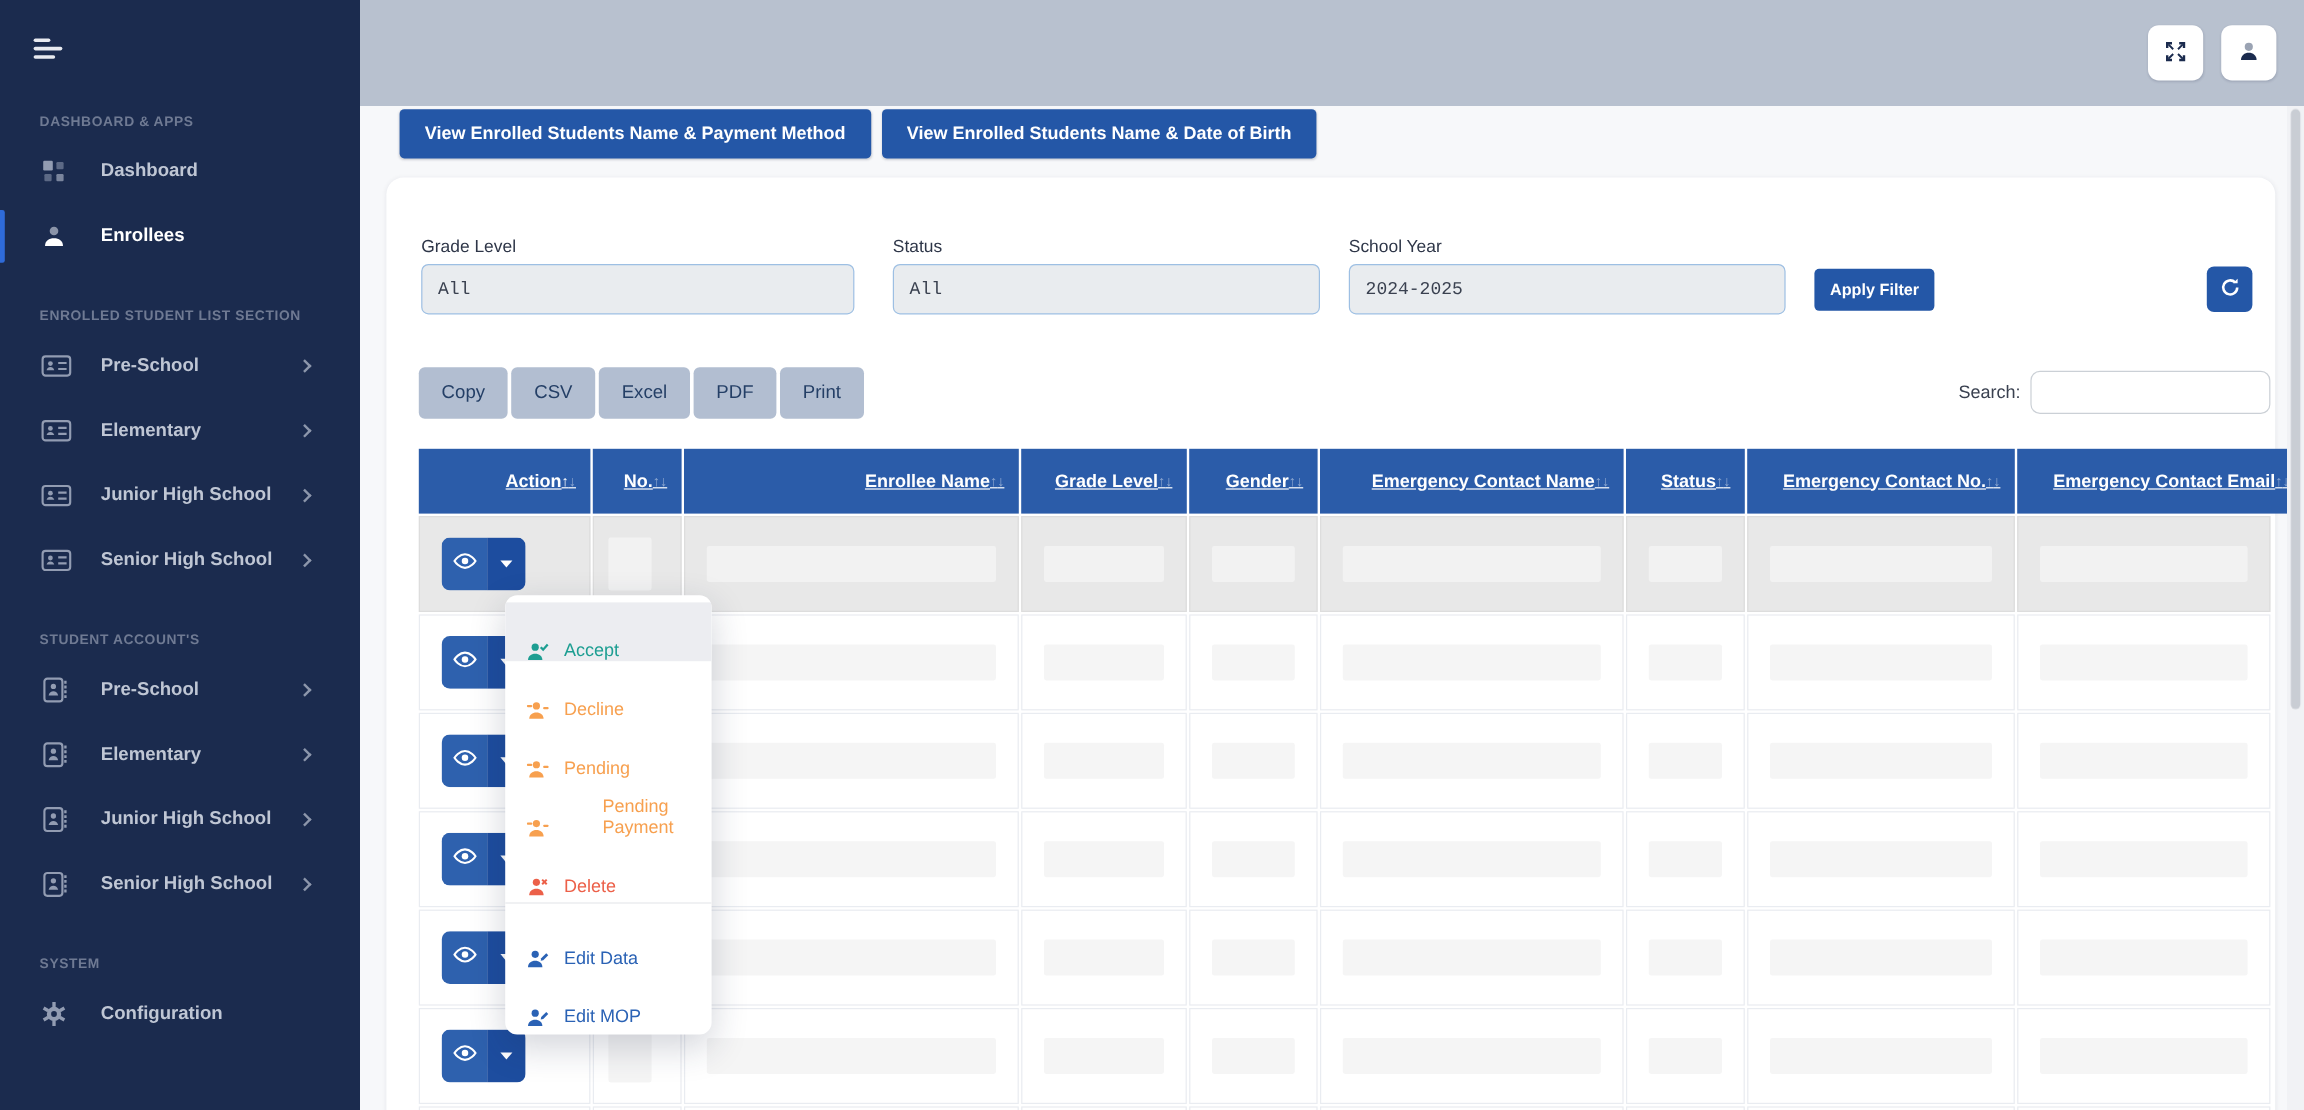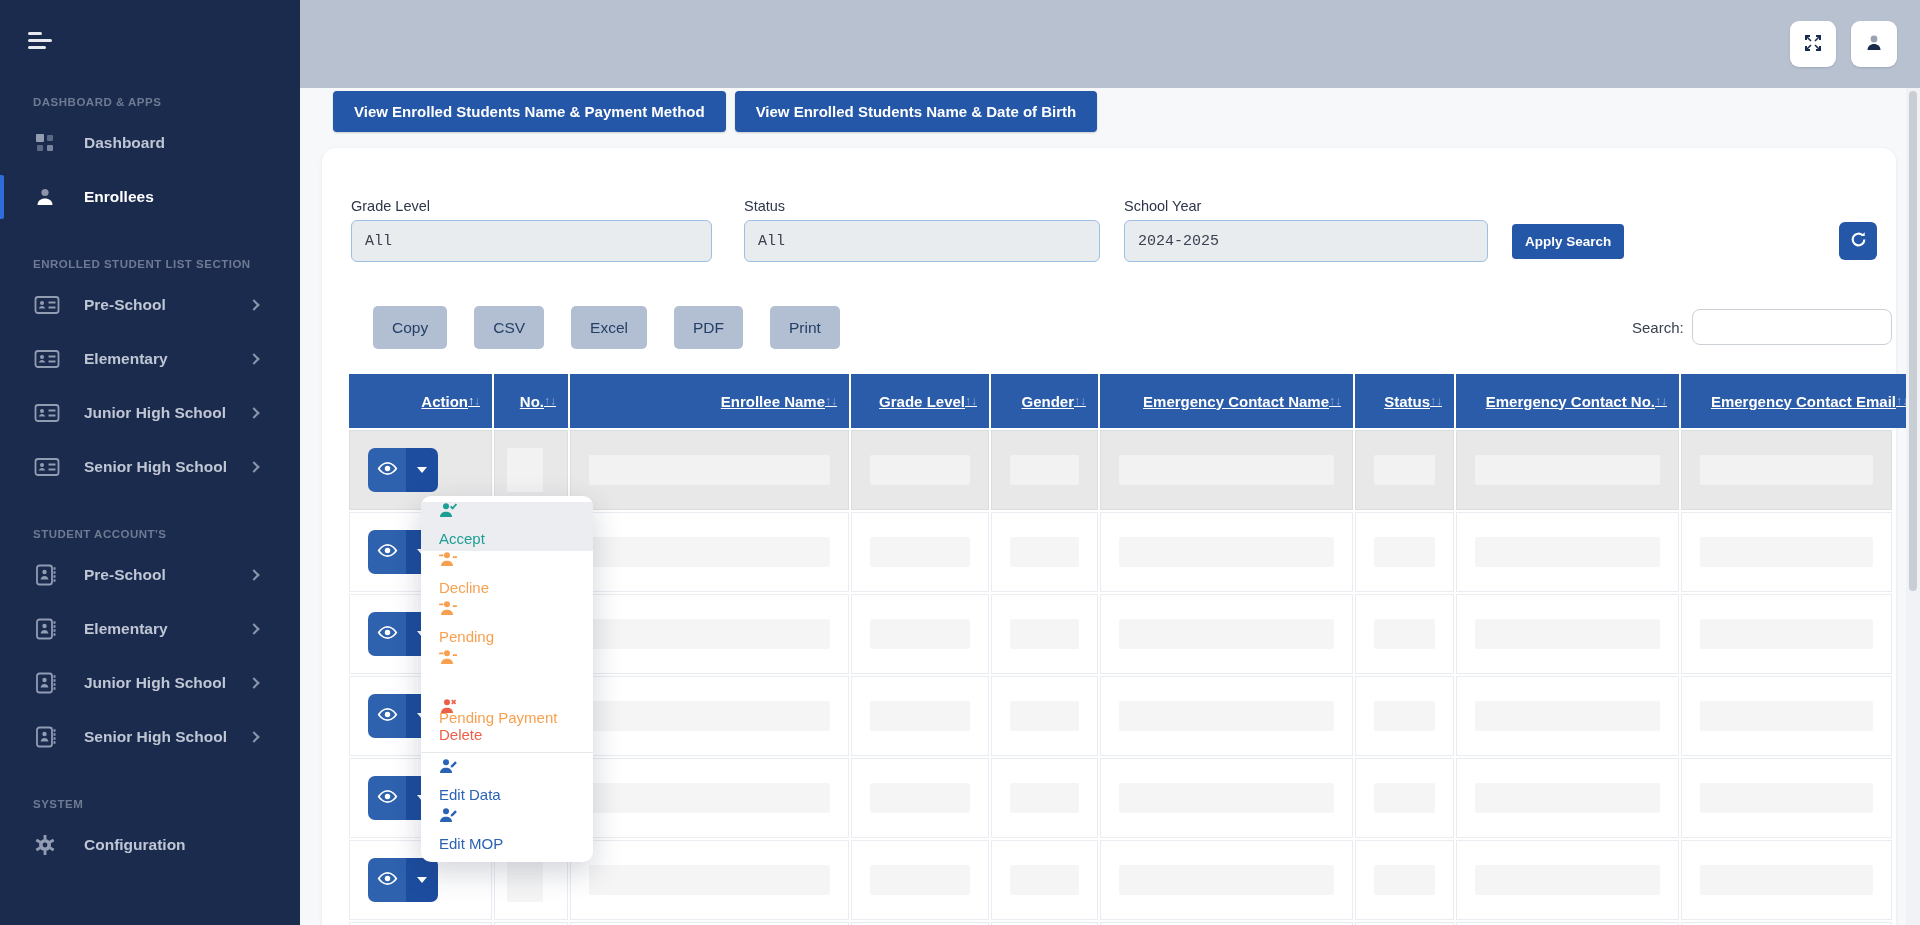--- a/index.html
+++ b/index.html
@@ -53,21 +53,21 @@
     background:#2457a7; color:#fff; border:none; border-radius:4px; font-size:13.5px;
     font-weight:bold; font-family:"Liberation Sans", sans-serif; cursor:pointer; }
   .refresh-btn { position:absolute; left:1517px; top:74px; width:38px; height:38px;
     background:#2457a7; border:none; border-radius:6px; display:flex; align-items:center;
     justify-content:center; cursor:pointer; }
 
   
   .exp-group { position:absolute; left:27px; top:158px; display:flex; gap:3px; }
   .exp-btn { height:43px; padding:0 19px; background:#b2bed1; color:#243f66;
     font-size:15.5px; border:none; border-radius:5px; display:flex; align-items:center;
-    font-family:"Liberation Sans", sans-serif; cursor:pointer;margin-left:24px; }
+    font-family:"Liberation Sans", sans-serif; cursor:pointer; }
   .search-wrap { position:absolute; left:1310px; top:161px; display:flex;
     align-items:center; gap:8px; }
   .search-wrap label { font-size:15px; color:#3a4150; }
   .search-input { width:200px; height:36px; border:1px solid #cbd0d6; border-radius:8px;
     background:#fff; outline:none; padding:0 10px; font-size:14px; }
 
   
   .table { position:absolute; left:27px; top:226px; width:1527px; }
   .thead { display:flex; gap:2px; }
   .th { background:#2b5ca9; color:#fff; font-weight:bold; font-size:15px; height:54px;
@@ -89,22 +89,22 @@
     justify-content:center; }
   .split .car-half { width:32px; background:#1d4d9f; display:flex; align-items:center;
     justify-content:center; }
   .caret { width:0; height:0; border-left:5px solid transparent;
     border-right:5px solid transparent; border-top:6px solid #fff; }
 
   
   .menu { position:absolute; left:121px; top:408px; width:172px; background:#fff;
     border-radius:10px; box-shadow:0 10px 30px rgba(30,40,70,.2); padding:6px 0;
     z-index:20; overflow:hidden; }
-  .mi { display:flex; align-items:flex-start; gap:12px; height:49px; padding:0 18px;
-    font-size:15px; cursor:pointer;flex-direction:column; }
+  .mi { display:flex; align-items:flex-end; gap:12px; height:49px; padding:0 18px;
+    font-size:15px; cursor:pointer; }
   .mi.hl { background:#ecedf1; }
   .mi .micon { width:19px; display:flex; flex:none; }
   .mdiv { height:1px; background:#e6e8ec; margin:5px 0; }
 
   
   .scrollbar { position:fixed; right:0; top:88px; width:14px; height:837px;
     background:#f1f2f5; z-index:40; }
   .scrollbar .thumb { position:absolute; top:3px; right:3px; width:8px; height:500px;
     background:#c9cdd4; border-radius:4px; }
 </style>
@@ -287,21 +287,21 @@
   <section class="card">
 
     <div class="f-label" style="left:29px">Grade Level</div>
     <div class="f-label" style="left:422px">Status</div>
     <div class="f-label" style="left:802px">School Year</div>
 
     <div class="f-select" style="left:29px;width:361px">All</div>
     <div class="f-select" style="left:422px;width:356px">All</div>
     <div class="f-select" style="left:802px;width:364px">2024-2025</div>
 
-    <button class="apply-btn">Apply Search</button>
+    <button class="apply-btn">Apply Filter</button>
 
     <button class="refresh-btn">
       <span>
         <svg width="17" height="17" viewBox="0 0 16 16" fill="none">
           <path d="M13.5 8a5.5 5.5 0 1 1-1.6-3.9" stroke="#fff" stroke-width="2"></path>
           <path d="M13.8 1.2v3.6h-3.6z" fill="#fff"></path>
         </svg>
       </span>
     </button>
 

